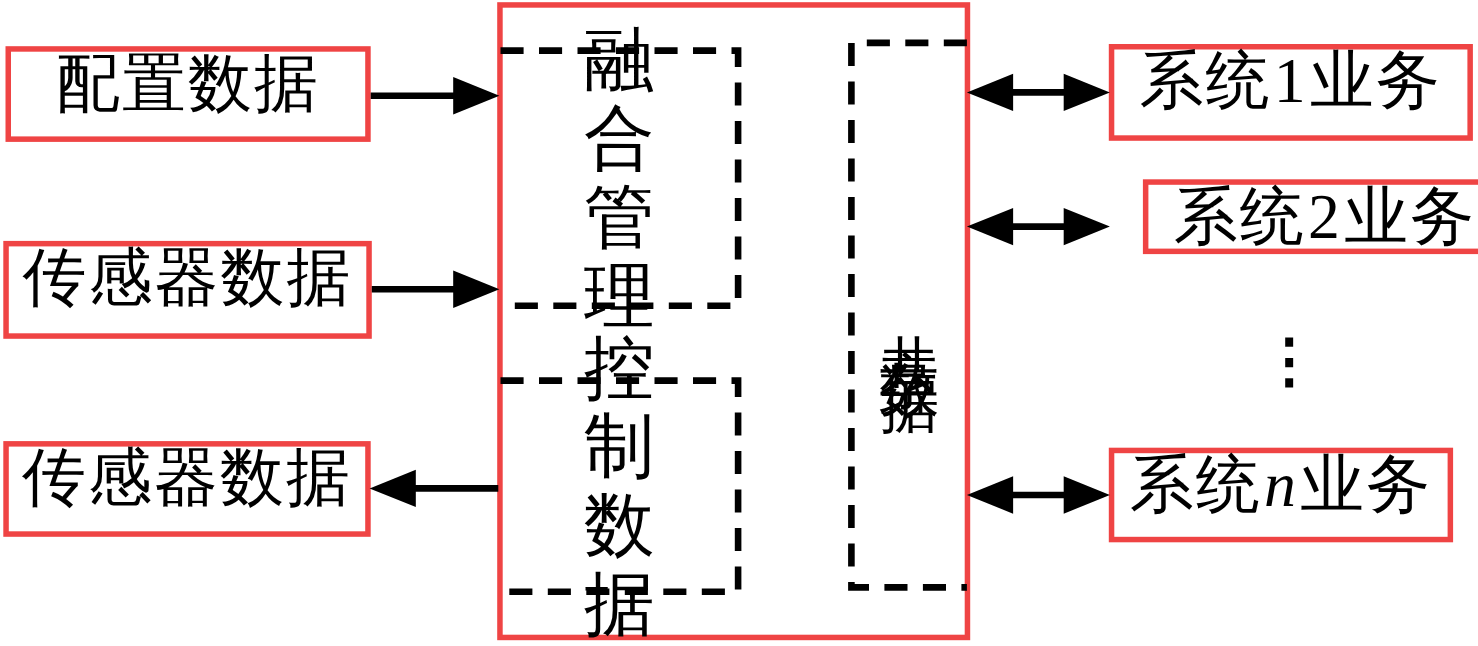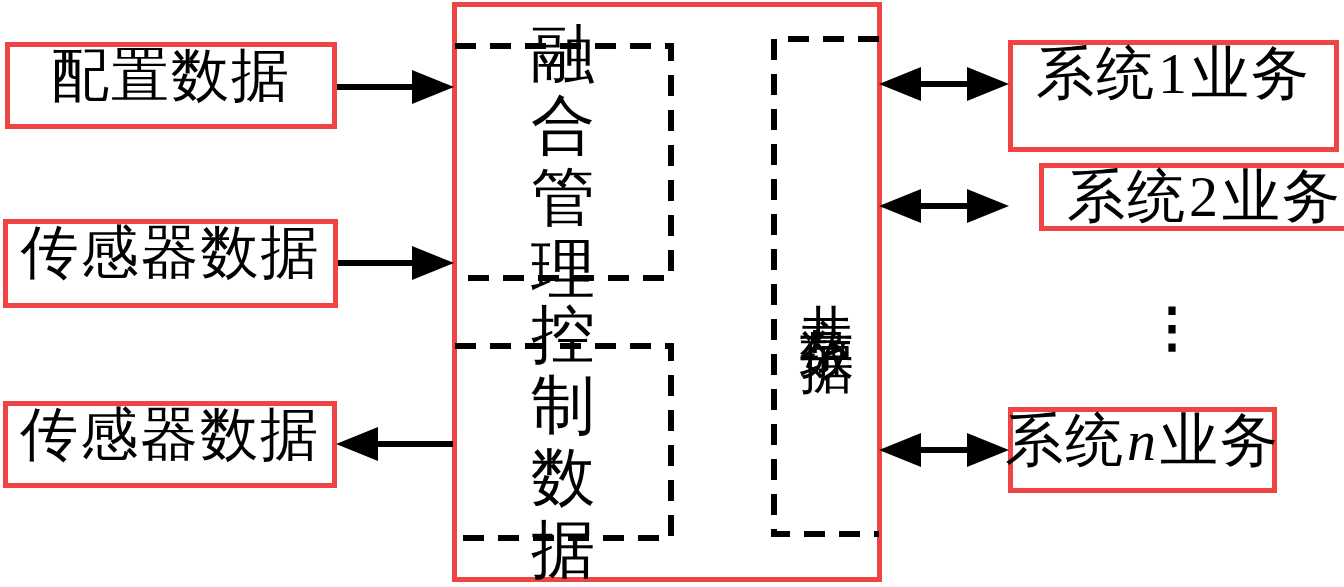--- a/index.html
+++ b/index.html
@@ -88,29 +88,29 @@
   <div class="solid-box" style="left:3px; top:219px; width:335px; height:89px;">
     <span class="box-label">传感器数据</span>
   </div>
 
   <div class="solid-box" style="left:3px; top:401px; width:334px; height:87px;">
     <span class="box-label">传感器数据</span>
   </div>
 
   <div class="solid-box" style="left:452px; top:2px; width:430px; height:580px;"></div>
 
-  <div class="solid-box" style="left:1008px; top:40px; width:331px; height:112px;">
+  <div class="solid-box" style="left:1008px; top:40px; width:331px; height:88px;">
     <span class="box-label"><span>系统</span><span class="num">1</span><span>业务</span></span>
   </div>
 
   <div class="solid-box" style="left:1008px; top:163px; width:331px; height:68px;margin-left:31px;">
     <span class="box-label"><span>系统</span><span class="num">2</span><span>业务</span></span>
   </div>
 
-  <div class="solid-box" style="left:1008px; top:407px; width:269px; height:86px;">
+  <div class="solid-box" style="left:1008px; top:407px; width:313px; height:86px;">
     <span class="box-label"><span>系统</span><span class="num it">n</span><span>业务</span></span>
   </div>
 
   <div class="ellipsis" style="left:1147px; top:297px; width:50px; height:62px;">⋮</div>
 
   <svg class="svg-overlay" viewBox="0 0 1344 587" xmlns="http://www.w3.org/2000/svg">
 
     <path d="M 455 46 H 671 V 278 H 455" fill="none" stroke="#000" stroke-width="6" stroke-dasharray="21 14"></path>
 
     <path d="M 455 346 H 671 V 538 H 455" fill="none" stroke="#000" stroke-width="6" stroke-dasharray="21 14"></path>

